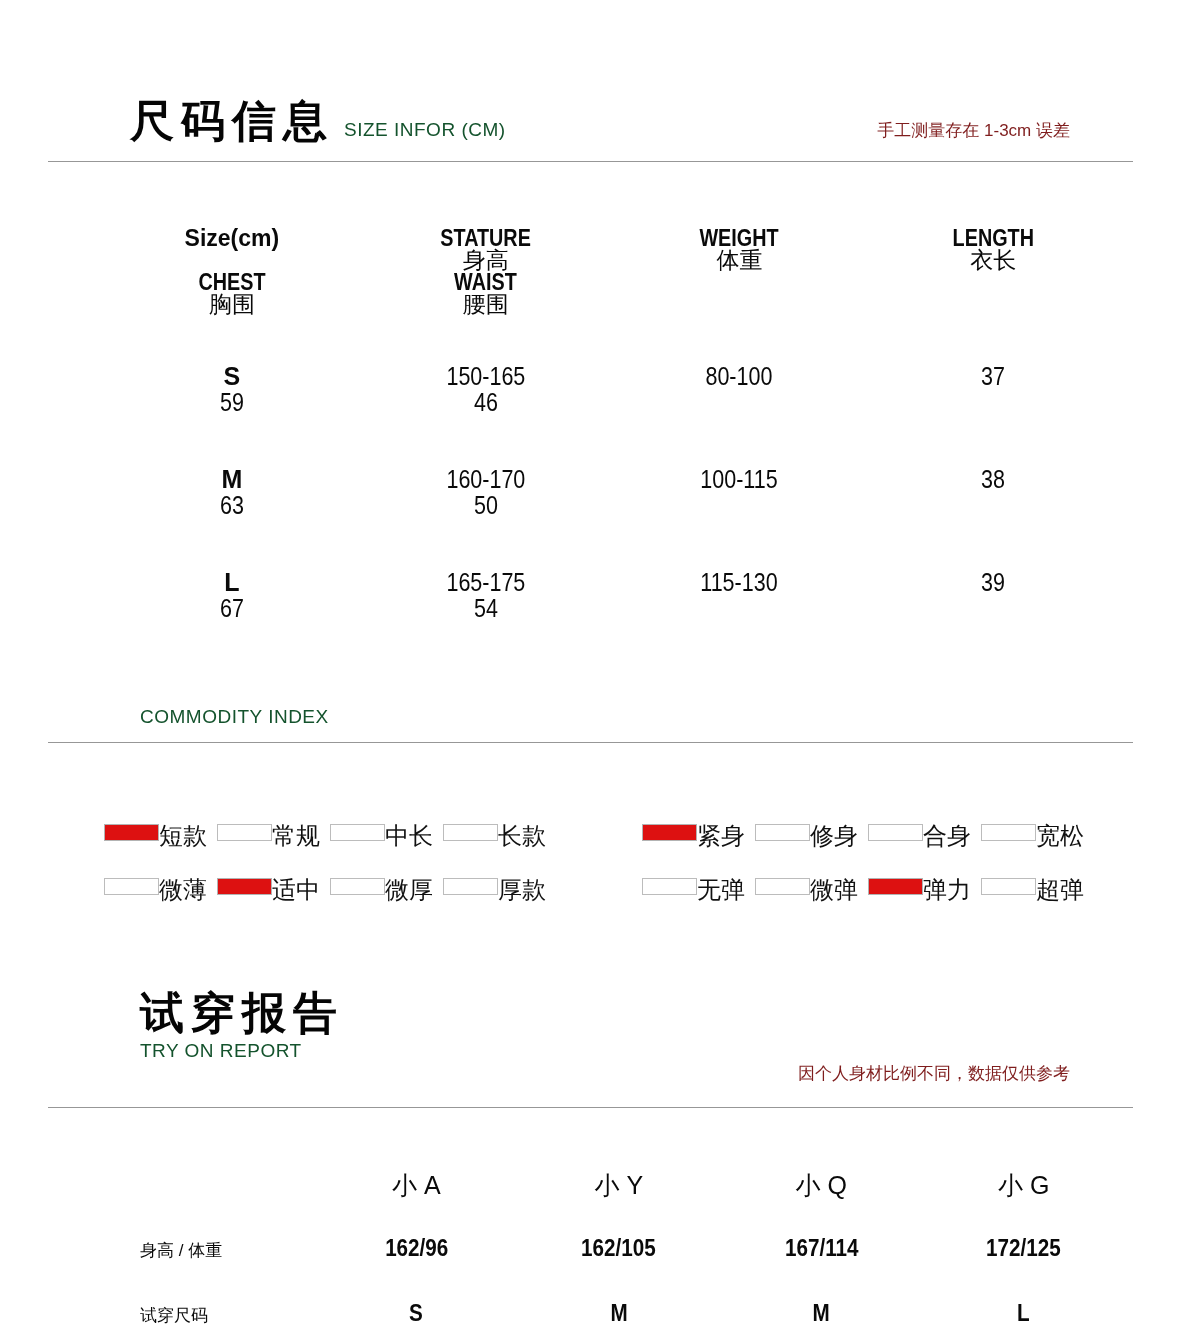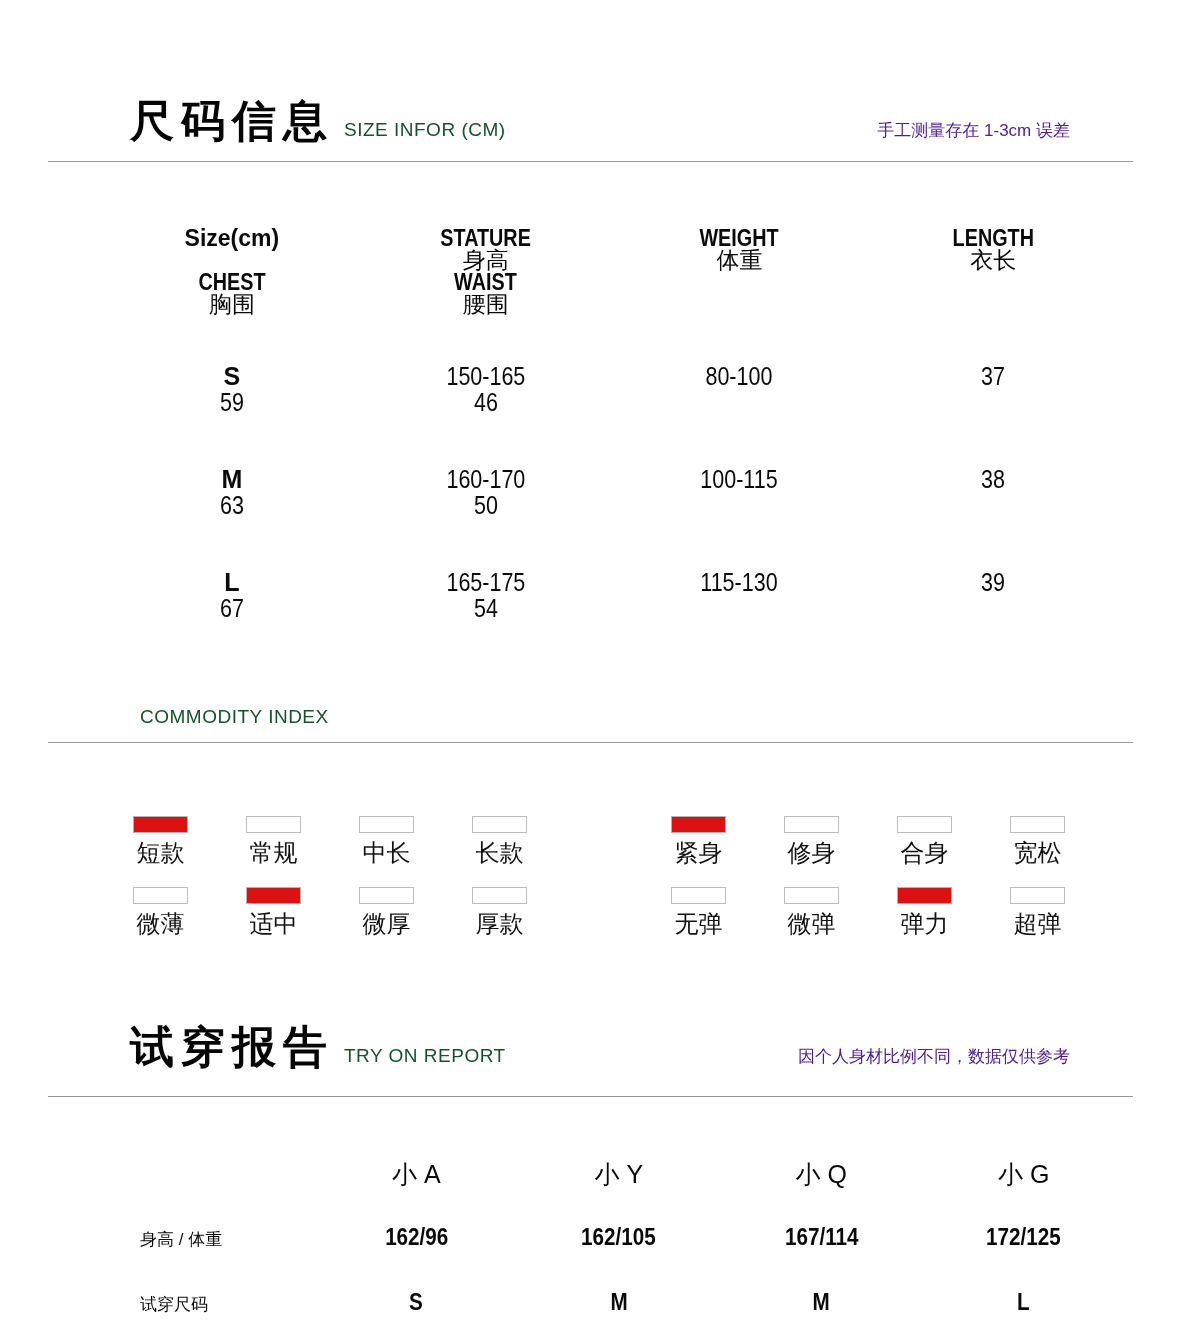--- a/index.html
+++ b/index.html
@@ -9,31 +9,31 @@
     font-family: "Liberation Sans", "DejaVu Sans", sans-serif;
     color: #0a0a0a;
     overflow: hidden;
   }
   .sec-head {
     display: flex; align-items: baseline;
     margin: 0 130px 0 130px;
   }
   .sec-head.h1 { margin-top: 93px; }
   .sec-head.h2 { margin-top: 85px; }
-  .sec-head.h3 { margin-top: 83px; }
+  .sec-head.h3 { margin-top: 83px; flex-direction: column; }
   .title-cn {
     font-size: 44px; line-height: 55px; font-weight: 700;
     letter-spacing: 7px; color: #050505;
   }
   .title-en {
     font-size: 19px; font-weight: 400; letter-spacing: 0.5px;
     margin-left: 10px; color: #14532d; white-space: nowrap;
   }
   .head-note {
-    margin-left: auto; font-size: 17px; color: #4c1d95; white-space: nowrap;
+    margin-left: auto; font-size: 17px; color: #7f1d1d; white-space: nowrap;
   }
   .divider {
     border: none; border-top: 1px solid #979797;
     margin-left: 48px; margin-right: 67px;
   }
   .divider.d1 { margin-top: 13px; }
   .divider.d2 { margin-top: 14px; }
   .divider.d3 { margin-top: 22px; }
 
   
@@ -47,21 +47,21 @@
   .st-cell { text-align: center; font-size: 25px; line-height: 26px; font-weight: 500; }
   .st-cell.size-letter { font-weight: 700; }
   .cond { display: inline-block; transform: scaleX(0.86); transform-origin: center; white-space: nowrap; }
 
   
   .idx-rows { margin-top: 73px; }
   .idx-row { display: flex; margin-left: 104px; }
   .idx-row.r2 { margin-top: 22px; }
   .idx-group { display: flex; }
   .idx-group + .idx-group { margin-left: 86px; }
-  .idx-item { width: 113px; display: flex; flex-direction: column; align-items: center; }
+  .idx-item { width: 113px; display: flex; flex-direction: row; align-items: center; }
   .idx-box {
     width: 55px; height: 17px; background: #ffffff;
     border: 1px solid #bcbcbc;
   }
   .idx-box.active { background: var(--accent-red, #dd1111); border-color: #b3b3b3; }
   .idx-label { font-size: 24px; line-height: 25px; margin-top: 7px; color: #111; }
 
   
   .tryon-table { margin: 66px 75px 0 105px; }
   .to-grid { display: grid; grid-template-columns: 210px repeat(4, 1fr); align-items: baseline; }

